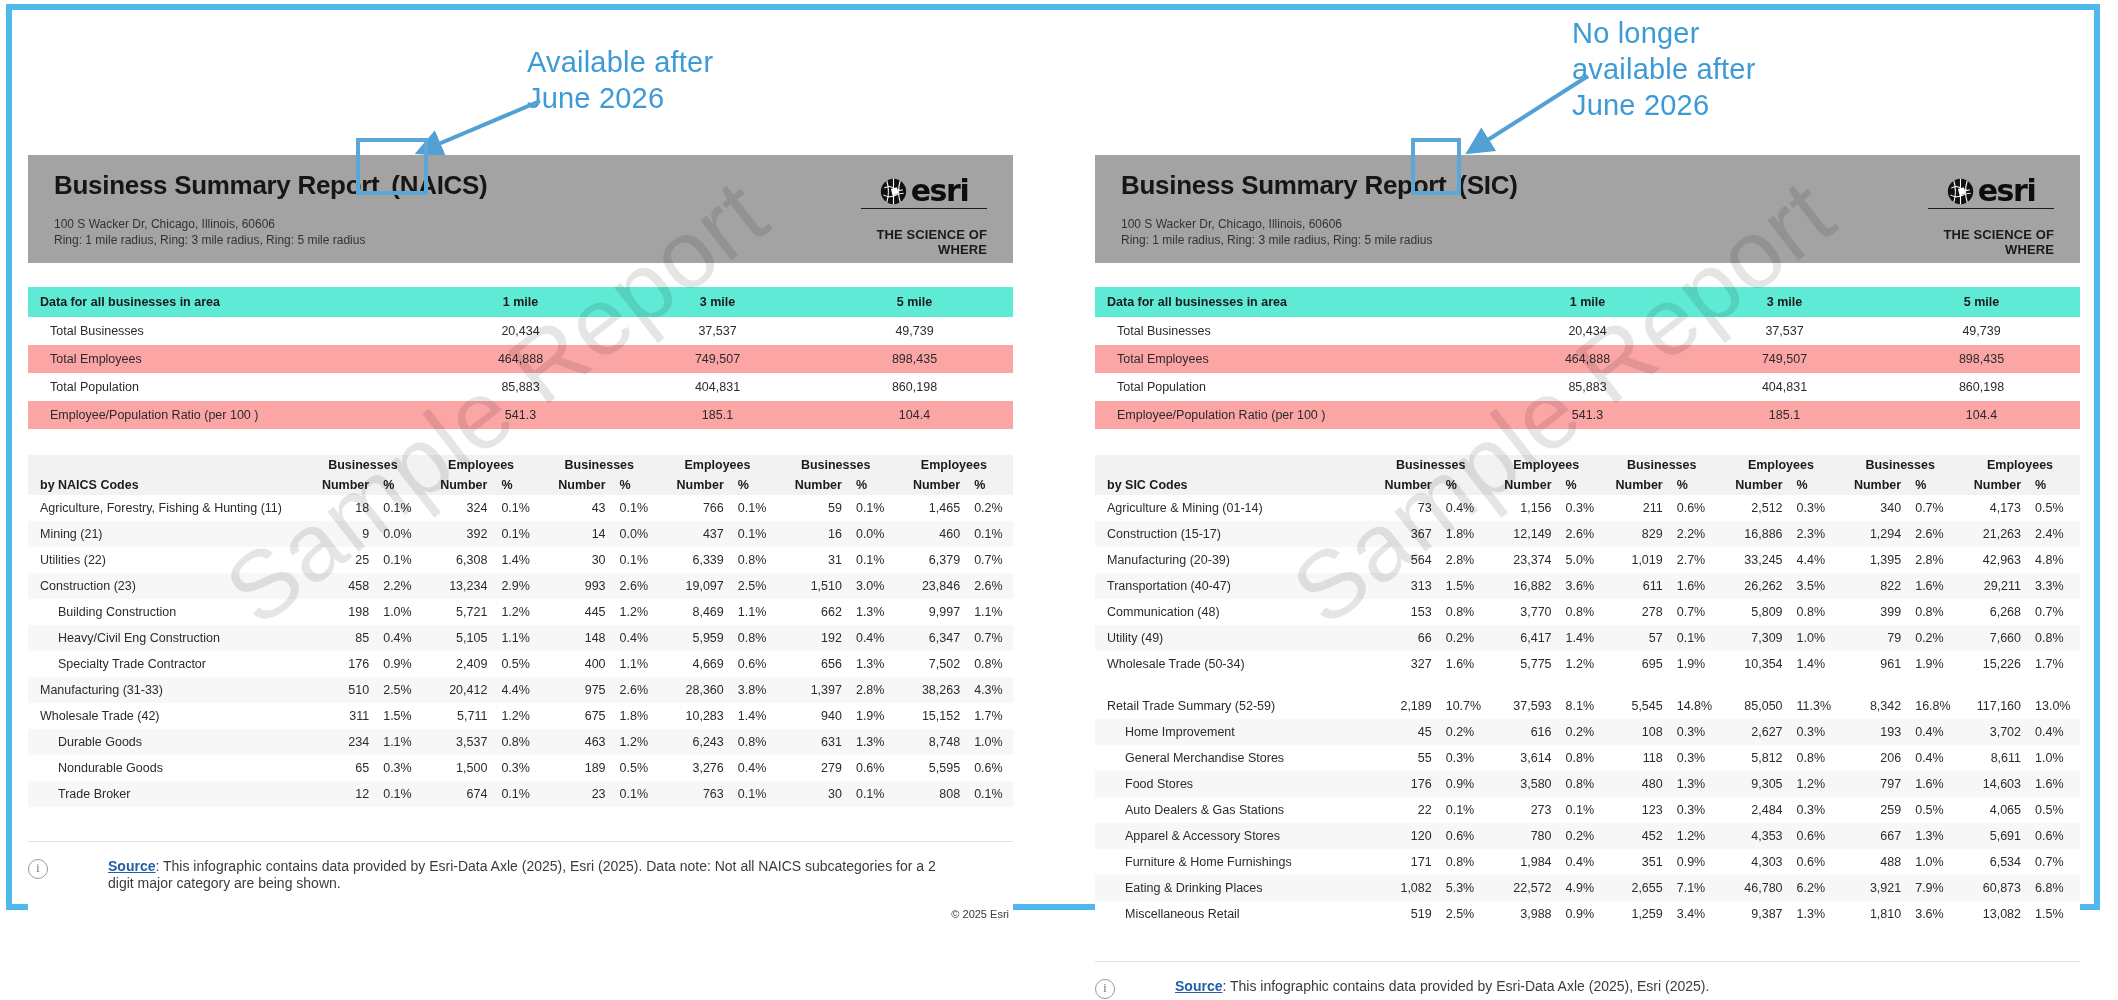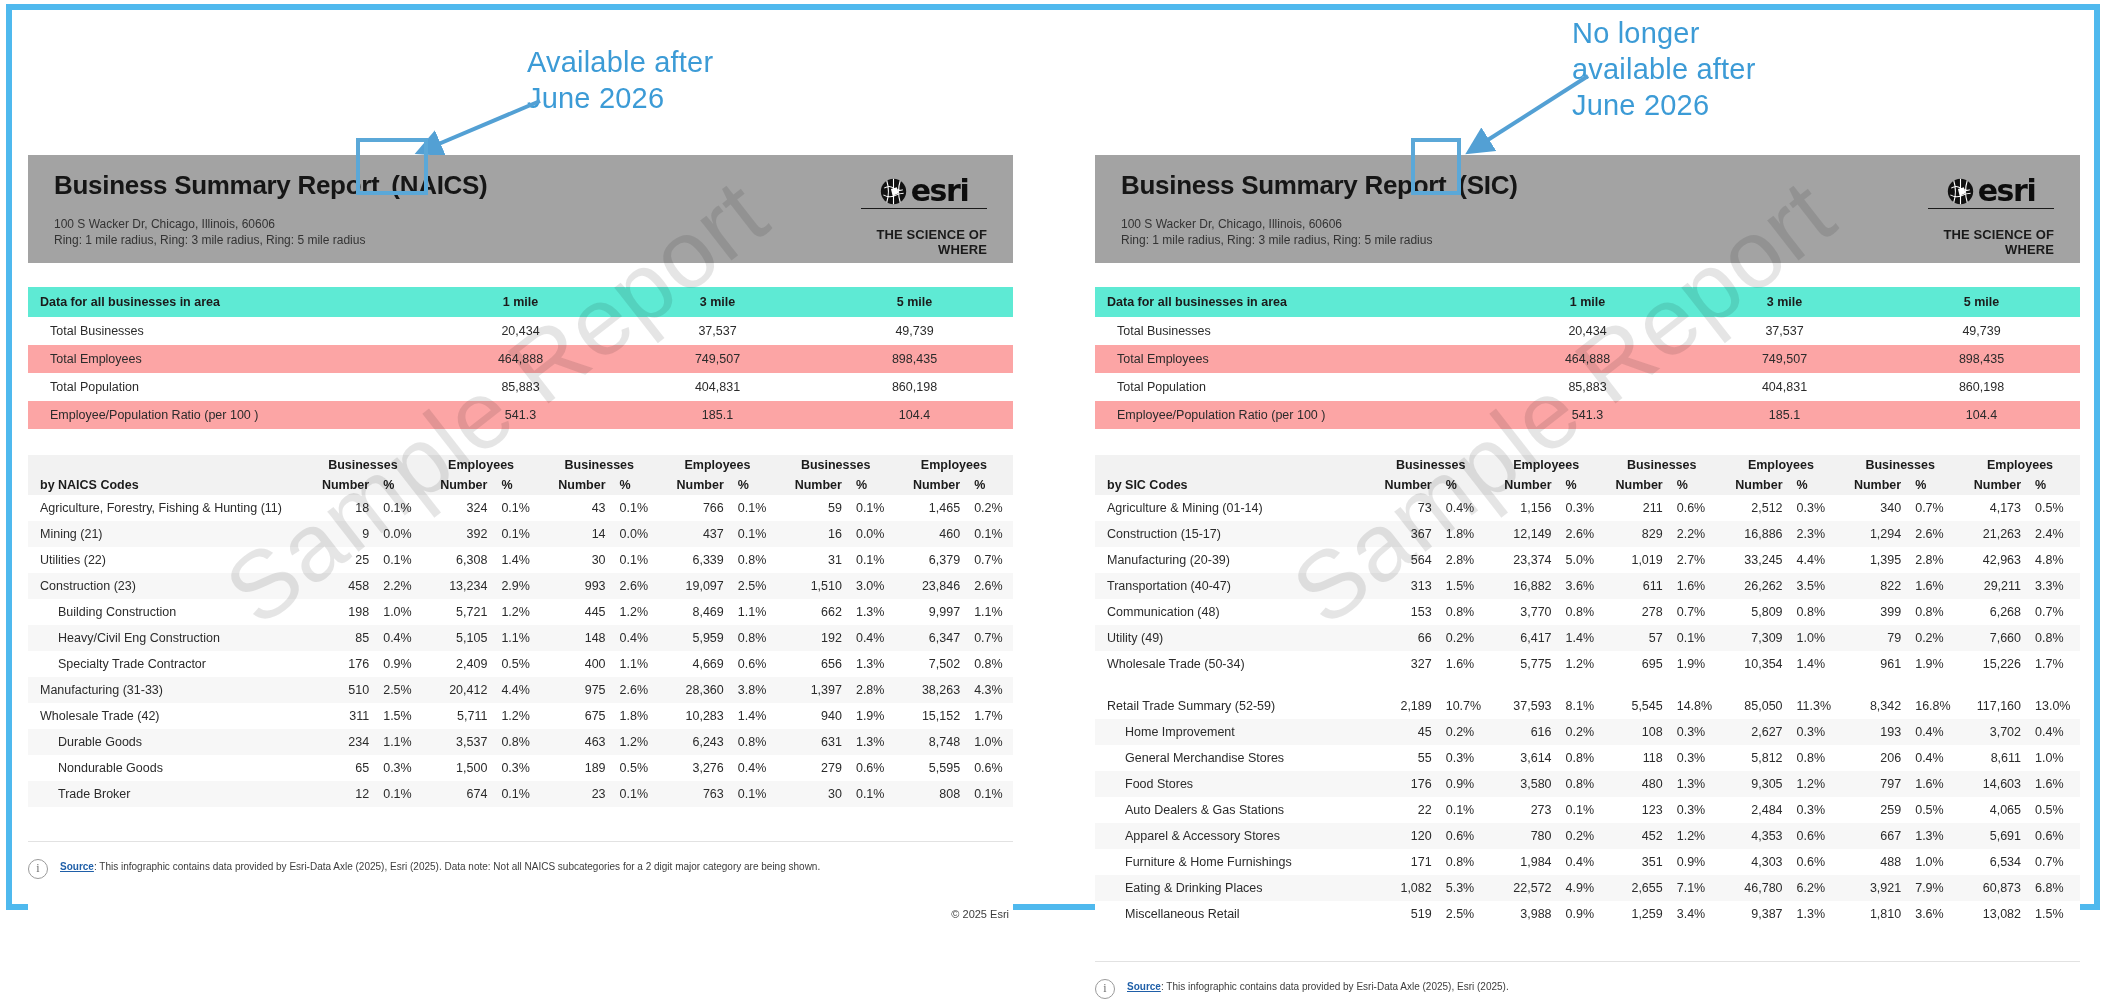--- a/index.html
+++ b/index.html
@@ -180,24 +180,25 @@
     min-height: 62px;
   }
   .footer-row { display: flex; align-items: flex-start; gap: 12px; }
   .info-icon {
     width: 18px; height: 18px; border-radius: 50%;
     border: 1px solid #9a9a9a; color: #6e6e6e;
     font-size: 12px; line-height: 17px; text-align: center;
     flex: 0 0 auto; margin-top: 1px; font-family: "Liberation Serif", serif;
   }
   .footer-text {
-    font-size: 10px;
+    font-size: 14px;
     line-height: 17px;
     color: #3c3c3c;
     max-width: 845px;
+    margin-left: 48px;
   }
   .footer-text .src {
     color: #1f5fa8;
     font-weight: bold;
     text-decoration: underline;
   }
   .copyright {
     position: absolute;
     right: 4px;
     bottom: 0px;

